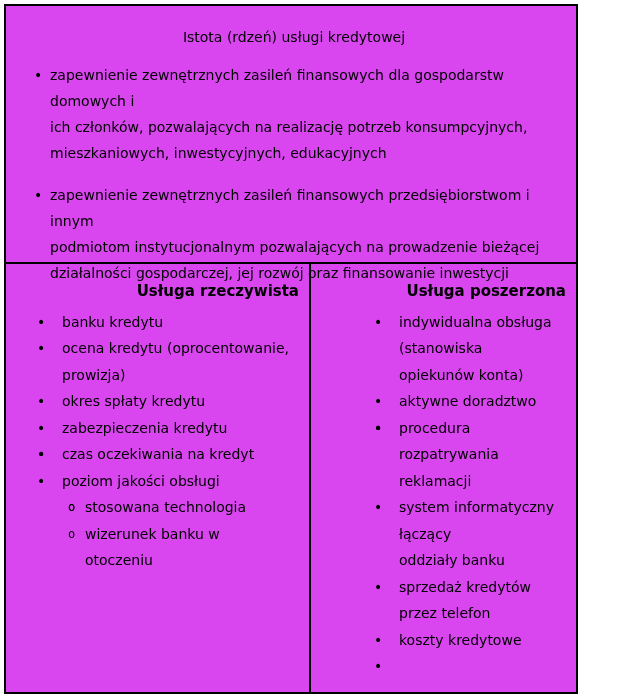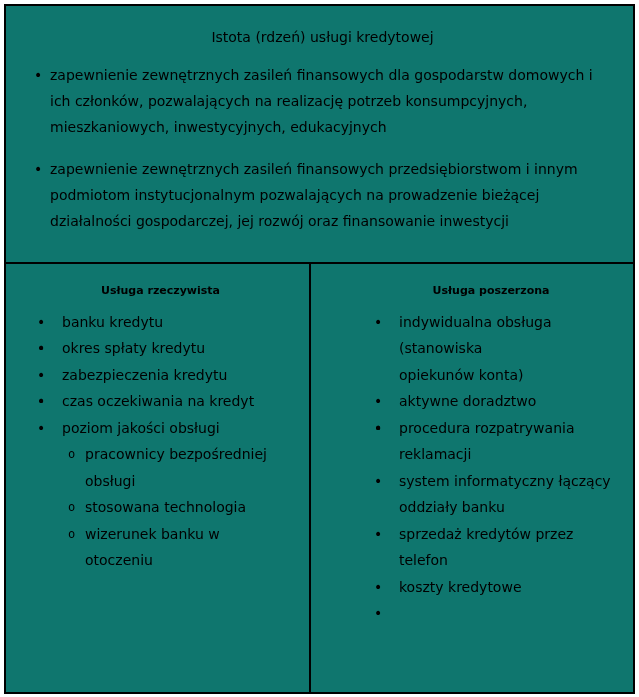--- a/index.html
+++ b/index.html
@@ -16,24 +16,24 @@
     font-size: 14px;
     color: #000000;
     -webkit-font-smoothing: antialiased;
   }
   * { box-sizing: border-box; }
 
   .diagram {
     position: absolute;
     left: 4px;
     top: 4px;
-    width: 631px;
+    width: 574px;
     height: 690px;
     border: 2px solid #000000;
-    background: #0f766e;
+    background: #d946ef;
   }
 
   
   .top-box {
     height: 258px;
     border-bottom: 2px solid #000000;
     padding: 18px 18px 0 24px;
   }
   .top-title {
     text-align: center;
@@ -72,23 +72,23 @@
   }
   .col-left {
     width: 305px;
     border-right: 2px solid #000000;
   }
   .col-right {
     flex: 1;
     padding-left: 48px;
   }
   .col-title {
-    text-align: center;
+    text-align: right;
     font-weight: bold;
-    font-size: 11px;
+    font-size: 15px;
     line-height: 26.5px;
     margin: 0 0 4px 0;
   }
   .col .blist li {
     padding-left: 40px;
     line-height: 26.5px;
   }
   .col .blist li .bullet { left: 15px; }
   .col .blist li.sub { padding-left: 63px; }
   .col .blist li.sub .bullet {
@@ -128,20 +128,22 @@
       <p class="col-title">Usługa rzeczywista</p>
       <ul class="blist">
 
           <li>
             <span class="bullet">•</span>
             <span class="txt">banku kredytu</span>
           </li>
 
           <li>
             <span class="bullet">•</span>
+            <span class="txt">ocena kredytu (oprocentowanie,
+prowizja)</span>
           </li>
 
           <li>
             <span class="bullet">•</span>
             <span class="txt">okres spłaty kredytu</span>
           </li>
 
           <li>
             <span class="bullet">•</span>
             <span class="txt">zabezpieczenia kredytu</span>
@@ -156,22 +158,20 @@
             <span class="txt">czas oczekiwania na kredyt</span>
           </li>
 
           <li>
             <span class="bullet">•</span>
             <span class="txt">poziom jakości obsługi</span>
           </li>
 
           <li class="sub">
             <span class="bullet">o</span>
-            <span class="txt">pracownicy bezpośredniej
-obsługi</span>
           </li>
 
           <li class="sub">
             <span class="bullet">o</span>
             <span class="txt">stosowana technologia</span>
           </li>
 
           <li class="sub">
             <span class="bullet">o</span>
             <span class="txt">wizerunek banku w

